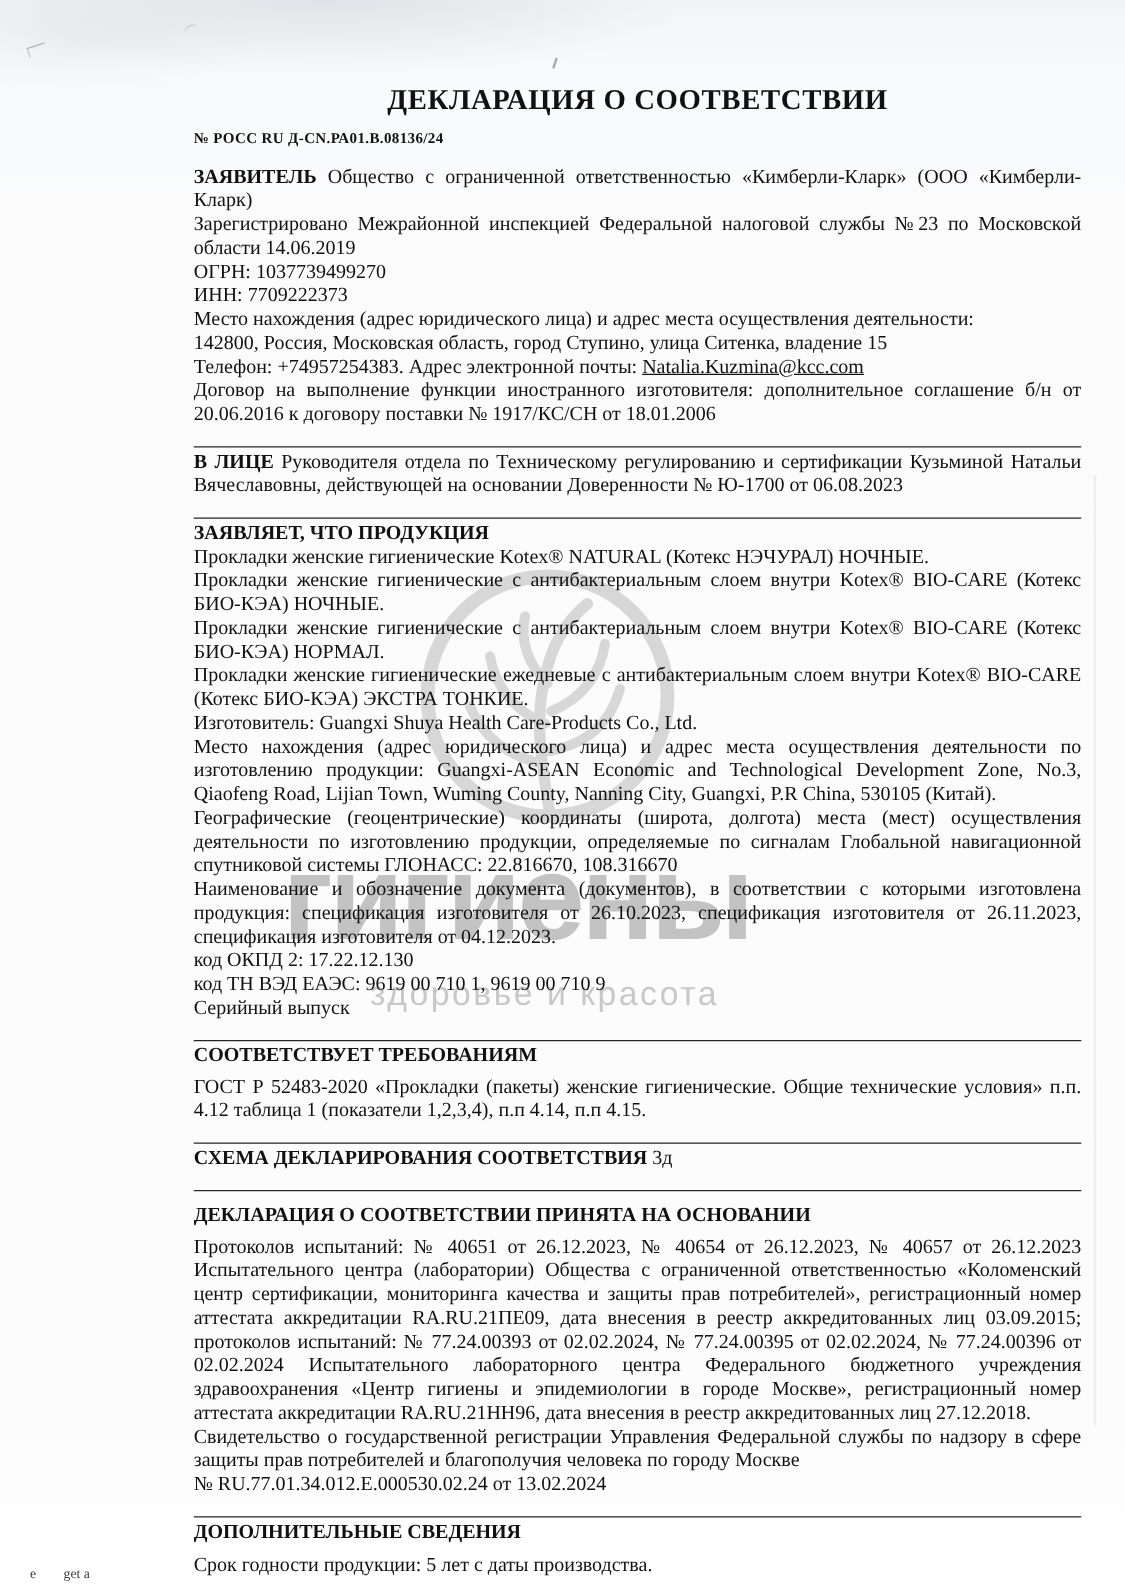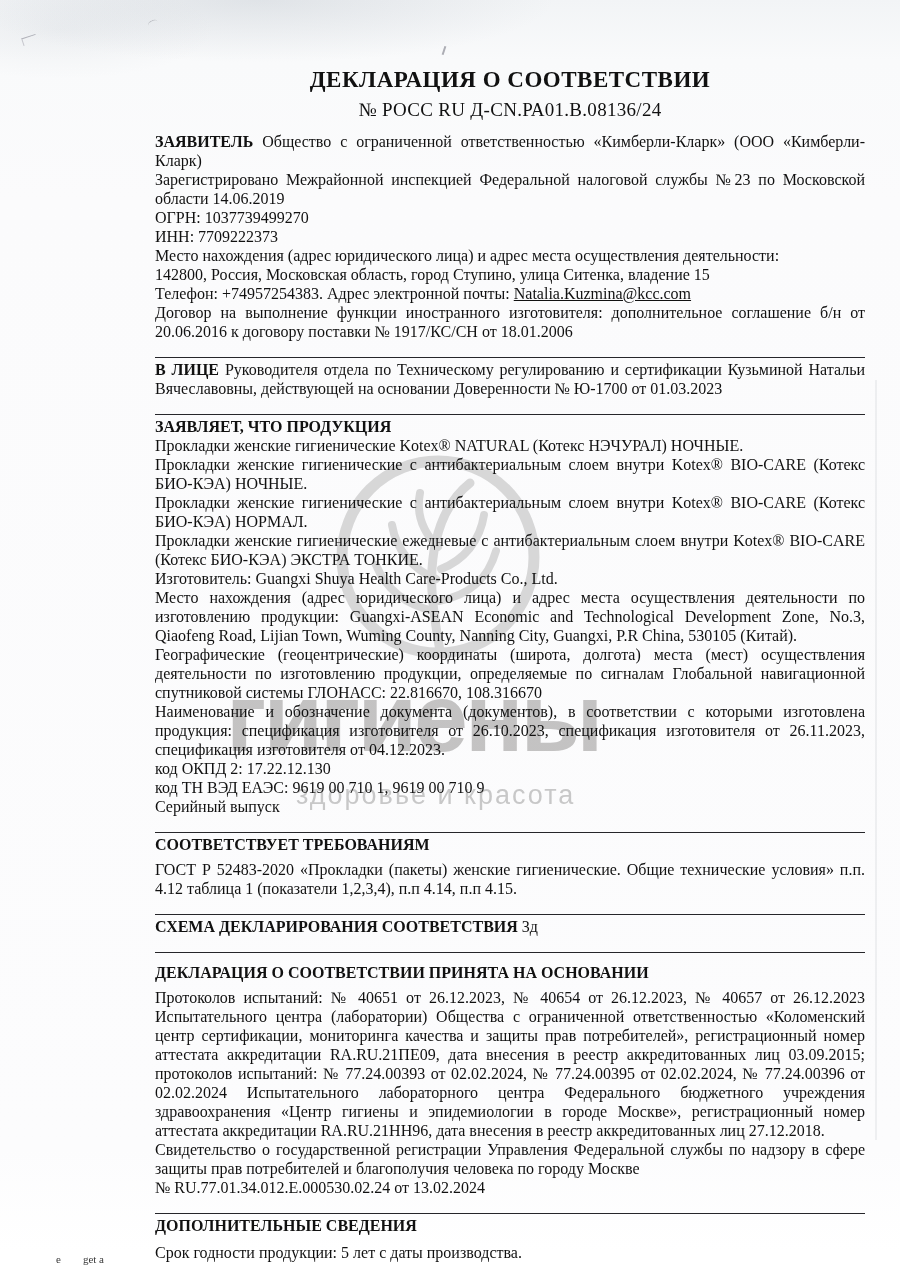--- a/index.html
+++ b/index.html
@@ -32,31 +32,31 @@
   .edge-shadow{position:absolute;left:875px;top:380px;width:2px;height:760px;background:rgba(120,125,135,0.10);}
   .speck-tick{position:absolute;left:443px;top:46px;width:2px;height:9px;background:rgba(80,80,95,0.45);transform:rotate(18deg);}
   .speck-scribble{position:absolute;left:22px;top:36px;width:14px;height:7px;border-top:1px solid rgba(100,100,115,0.45);border-left:1px solid rgba(100,100,115,0.3);transform:rotate(-18deg);}
   .speck-dot{position:absolute;left:148px;top:20px;width:10px;height:6px;border-top:1px solid rgba(120,120,130,0.35);border-radius:50%;transform:rotate(-25deg);}
   
   .content{
     position:absolute;left:137px;top:66px;width:710px;z-index:1;
     font-size:16px;line-height:19px;margin-left:18px;
   }
   .doc-title{margin:0 0 4px 0;font-size:23px;line-height:28px;font-weight:700;text-align:center;letter-spacing:.5px;}
-  .doc-number{margin:0 0 10px 0;font-size:19px;line-height:24px;font-weight:400;text-align:center;letter-spacing:.3px;}
+  .doc-number{margin:0 0 10px 0;font-size:12px;line-height:24px;font-weight:700;text-align:left;letter-spacing:.3px;}
   .para{margin:0;text-align:justify;}
   .h{font-weight:700;}
   .rule{border-bottom:1.7px solid #26262a;padding-bottom:16px;margin-bottom:2px;}
   .lead{font-weight:700;}
   .email{text-decoration:underline;}
   .gap-sm{height:6px;}
   .gap-md{height:8px;}
   
   .footer-marks{
-    position:absolute;left:56px;top:1253px;z-index:1;
+    position:absolute;left:24px;top:1253px;z-index:1;
     font-size:11px;color:#3a3a3a;font-family:"Liberation Serif","DejaVu Serif",serif;
   }
   .footer-marks .m2{margin-left:22px;}
 </style>
 </head>
 <body>
 
 <div class="page">
 
   <div class="wm">
@@ -86,21 +86,21 @@
 
     <p class="para"><span class="lead">ЗАЯВИТЕЛЬ</span> <span>Общество с ограниченной ответственностью «Кимберли-Кларк» (ООО «Кимберли-Кларк)</span></p>
     <p class="para">Зарегистрировано Межрайонной инспекцией Федеральной налоговой службы №23 по Московской области 14.06.2019</p>
     <p class="para">ОГРН: 1037739499270</p>
     <p class="para">ИНН: 7709222373</p>
     <p class="para">Место нахождения (адрес юридического лица) и адрес места осуществления деятельности:</p>
     <p class="para">142800, Россия, Московская область, город Ступино, улица Ситенка, владение 15</p>
     <p class="para"><span>Телефон: +74957254383. Адрес электронной почты: </span><span class="email">Natalia.Kuzmina@kcc.com</span></p>
     <p class="para rule">Договор на выполнение функции иностранного изготовителя: дополнительное соглашение б/н от 20.06.2016 к договору поставки № 1917/КС/СН от 18.01.2006</p>
 
-    <p class="para rule"><span class="lead">В ЛИЦЕ</span> <span>Руководителя отдела по Техническому регулированию и сертификации Кузьминой Натальи Вячеславовны, действующей на основании Доверенности № Ю-1700 от 01.03.2023</span></p>
+    <p class="para rule"><span class="lead">В ЛИЦЕ</span> <span>Руководителя отдела по Техническому регулированию и сертификации Кузьминой Натальи Вячеславовны, действующей на основании Доверенности № Ю-1700 от 06.08.2023</span></p>
 
     <p class="para h">ЗАЯВЛЯЕТ, ЧТО ПРОДУКЦИЯ</p>
     <p class="para">Прокладки женские гигиенические Kotex® NATURAL (Котекс НЭЧУРАЛ) НОЧНЫЕ.</p>
     <p class="para">Прокладки женские гигиенические с антибактериальным слоем внутри Kotex® BIO-CARE (Котекс БИО-КЭА) НОЧНЫЕ.</p>
     <p class="para">Прокладки женские гигиенические с антибактериальным слоем внутри Kotex® BIO-CARE (Котекс БИО-КЭА) НОРМАЛ.</p>
     <p class="para">Прокладки женские гигиенические ежедневые с антибактериальным слоем внутри Kotex® BIO-CARE (Котекс БИО-КЭА) ЭКСТРА ТОНКИЕ.</p>
     <p class="para">Изготовитель: Guangxi Shuya Health Care-Products Co., Ltd.</p>
     <p class="para">Место нахождения (адрес юридического лица) и адрес места осуществления деятельности по изготовлению продукции: Guangxi-ASEAN Economic and Technological Development Zone, No.3, Qiaofeng Road, Lijian Town, Wuming County, Nanning City, Guangxi, P.R China, 530105 (Китай).</p>
     <p class="para">Географические (геоцентрические) координаты (широта, долгота) места (мест) осуществления деятельности по изготовлению продукции, определяемые по сигналам Глобальной навигационной спутниковой системы ГЛОНАСС: 22.816670, 108.316670</p>
     <p class="para">Наименование и обозначение документа (документов), в соответствии с которыми изготовлена продукция: спецификация изготовителя от 26.10.2023, спецификация изготовителя от 26.11.2023, спецификация изготовителя от 04.12.2023.</p>

